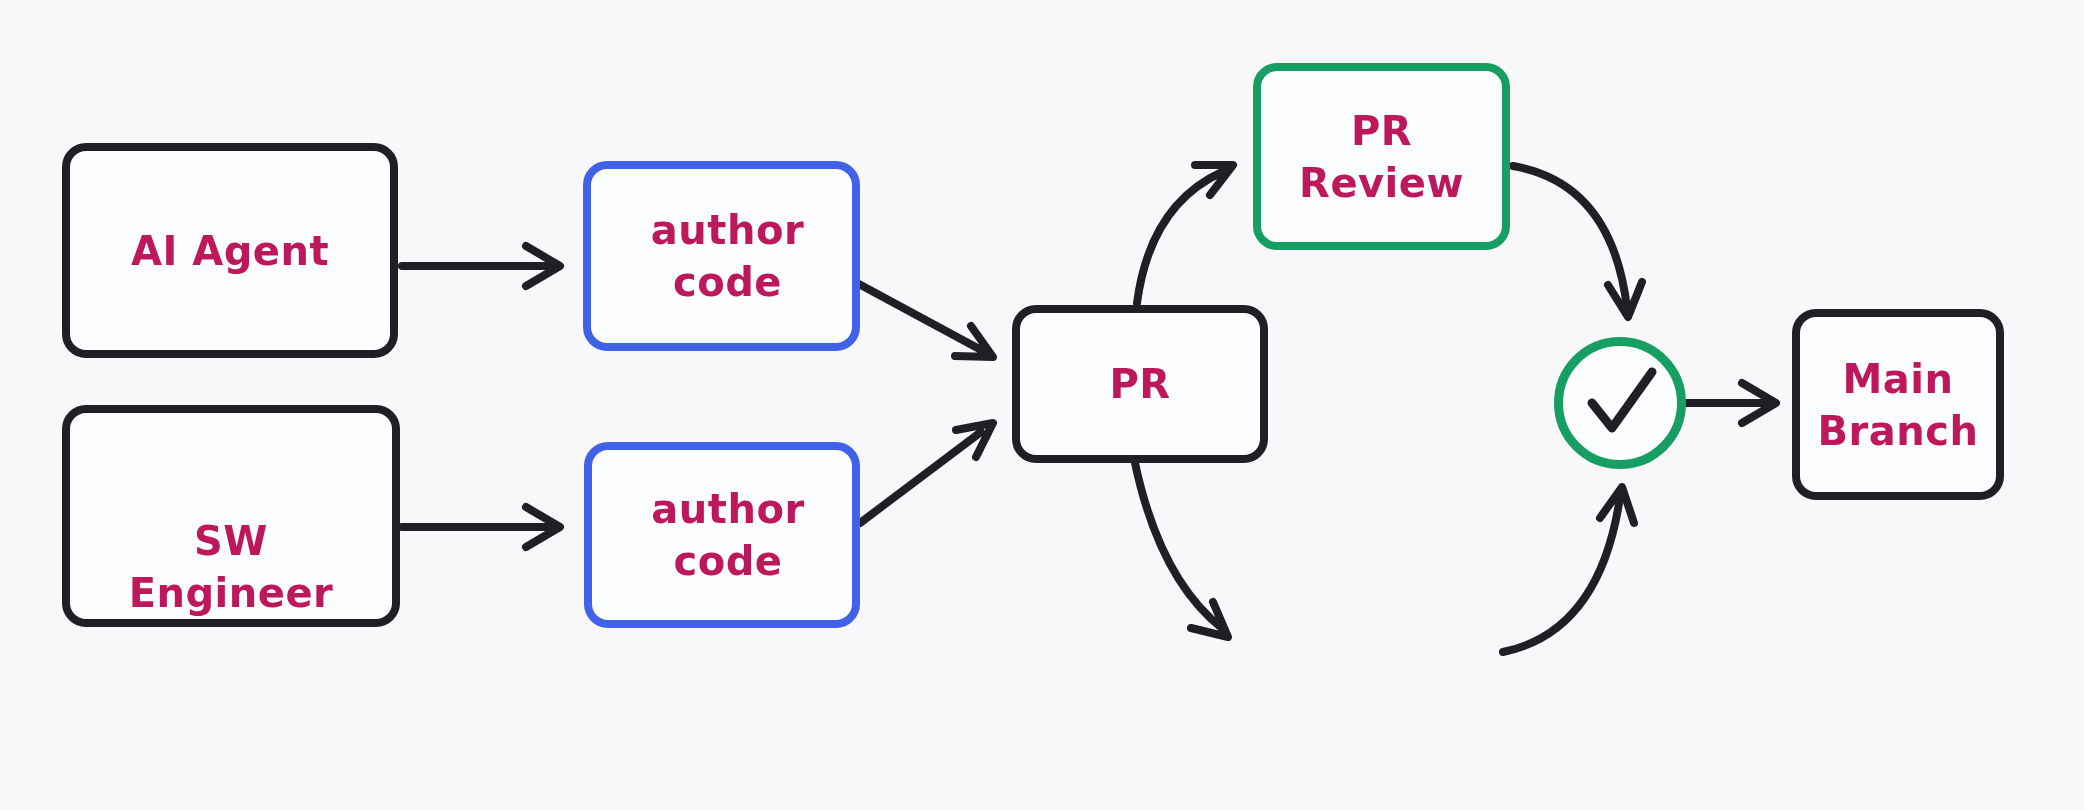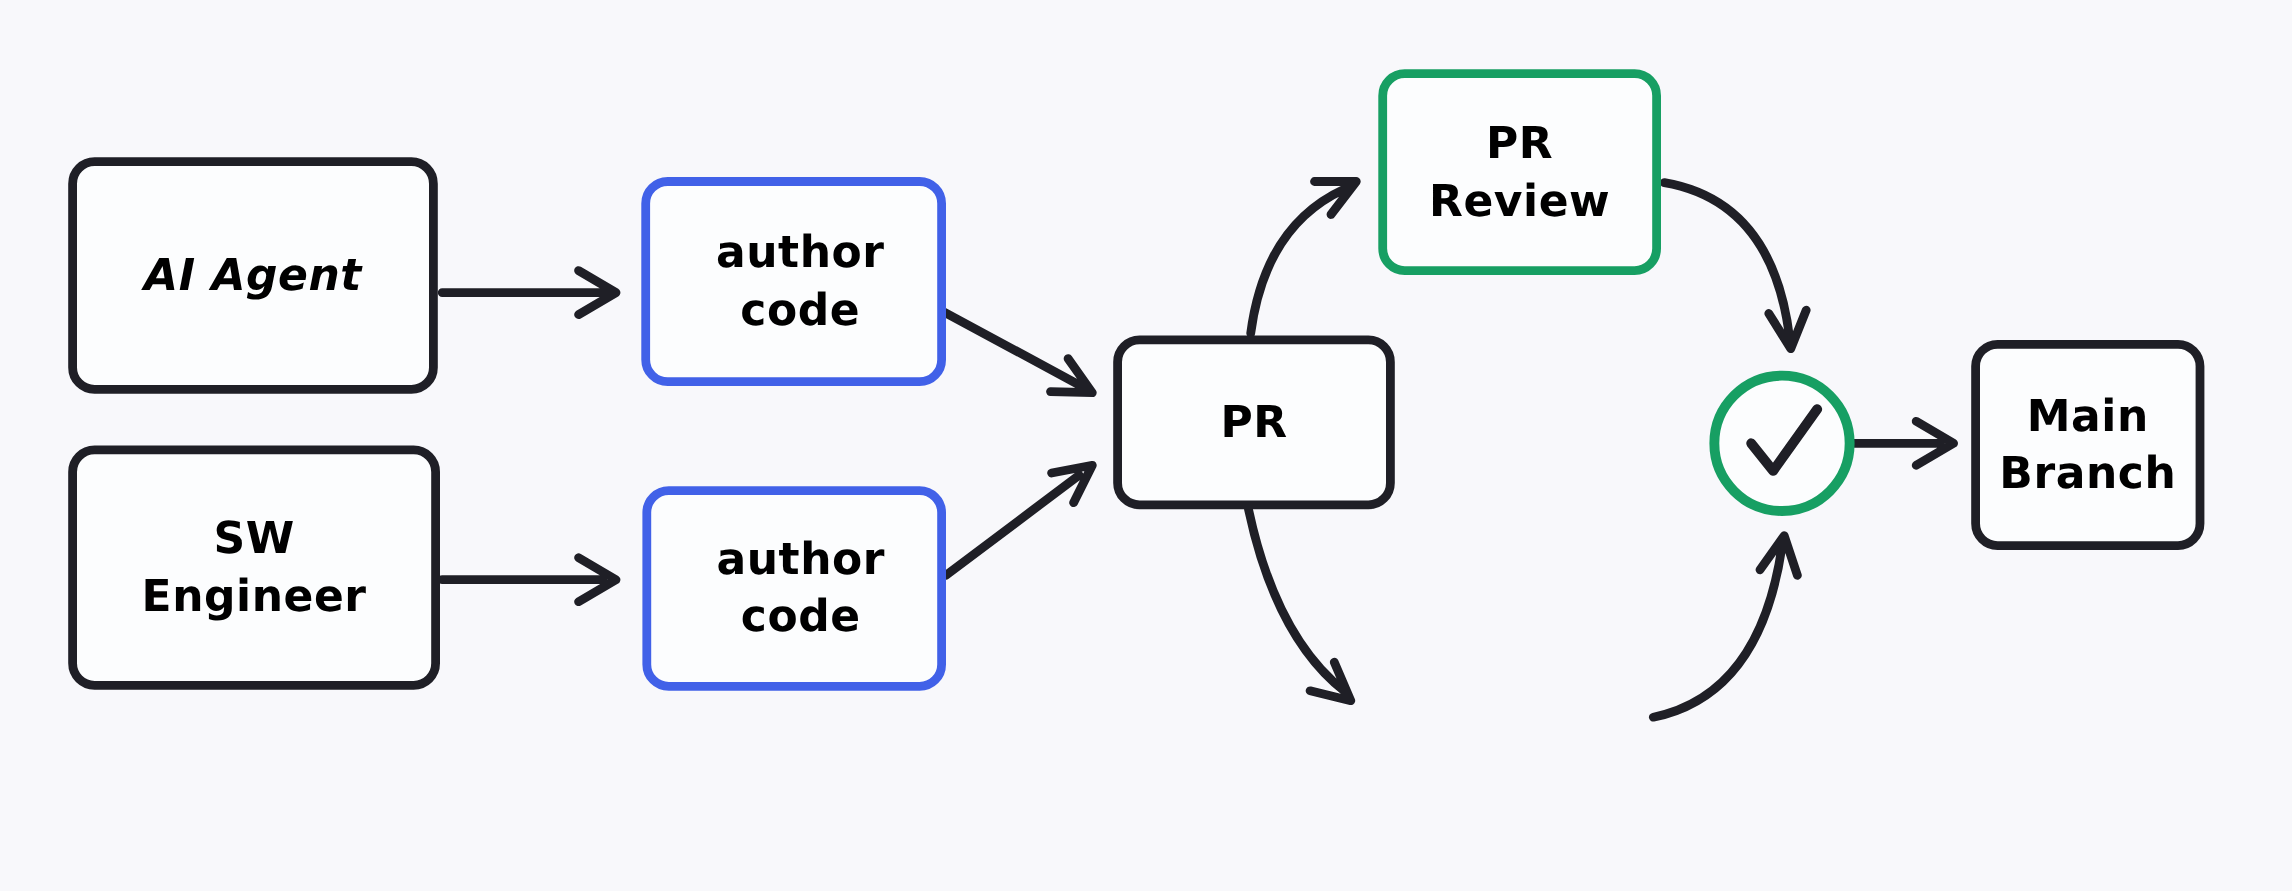--- a/index.html
+++ b/index.html
@@ -6,29 +6,29 @@
   .canvas{
     position:relative;width:2084px;height:810px;background:#f8f8fb;
     font-family:"DejaVu Sans",sans-serif;overflow:hidden;
   }
   .edges{position:absolute;left:0;top:0;width:2084px;height:810px;}
   .edges path{fill:none;stroke:#1f1f26;stroke-width:8;stroke-linecap:round;stroke-linejoin:round;}
   .node{
     position:absolute;box-sizing:border-box;
     background:#fcfdfe;border:8px solid #1f1f26;border-radius:24px;
     display:flex;align-items:center;justify-content:center;
-    color:#000000;font-size:40px;font-weight:700;text-align:center;
+    color:#be185d;font-size:40px;font-weight:700;text-align:center;
   }
   .node .label{white-space:pre-line;line-height:1.3;letter-spacing:.5px;}
   .node.blue{border-color:#4161e8;padding-left:12px;}
   .node.green{border-color:#179f63;}
   .node.circle{border-radius:50%;border-color:#179f63;border-width:9px;}
   
-  .n-ai      {left:62px;  top:143px; width:336px; height:215px;font-style:italic;}
-  .n-sw      {left:62px;  top:405px; width:338px; height:222px;}
+  .n-ai      {left:62px;  top:143px; width:336px; height:215px;}
+  .n-sw      {left:62px;  top:405px; width:338px; height:222px;align-items:flex-end;}
   .n-ac1     {left:583px; top:161px; width:277px; height:190px;}
   .n-ac2     {left:584px; top:442px; width:276px; height:186px;}
   .n-pr      {left:1012px;top:305px; width:256px; height:158px;}
   .n-prrev   {left:1253px;top:63px;  width:257px; height:187px;}
   .n-ci      {left:1240px;top:553px; width:262px; height:186px;}
   .n-check   {left:1554px;top:337px; width:132px; height:132px;}
   .n-main    {left:1792px;top:309px; width:212px; height:191px;}
   .check-icon svg{display:block;}
 </style>
 </head>

